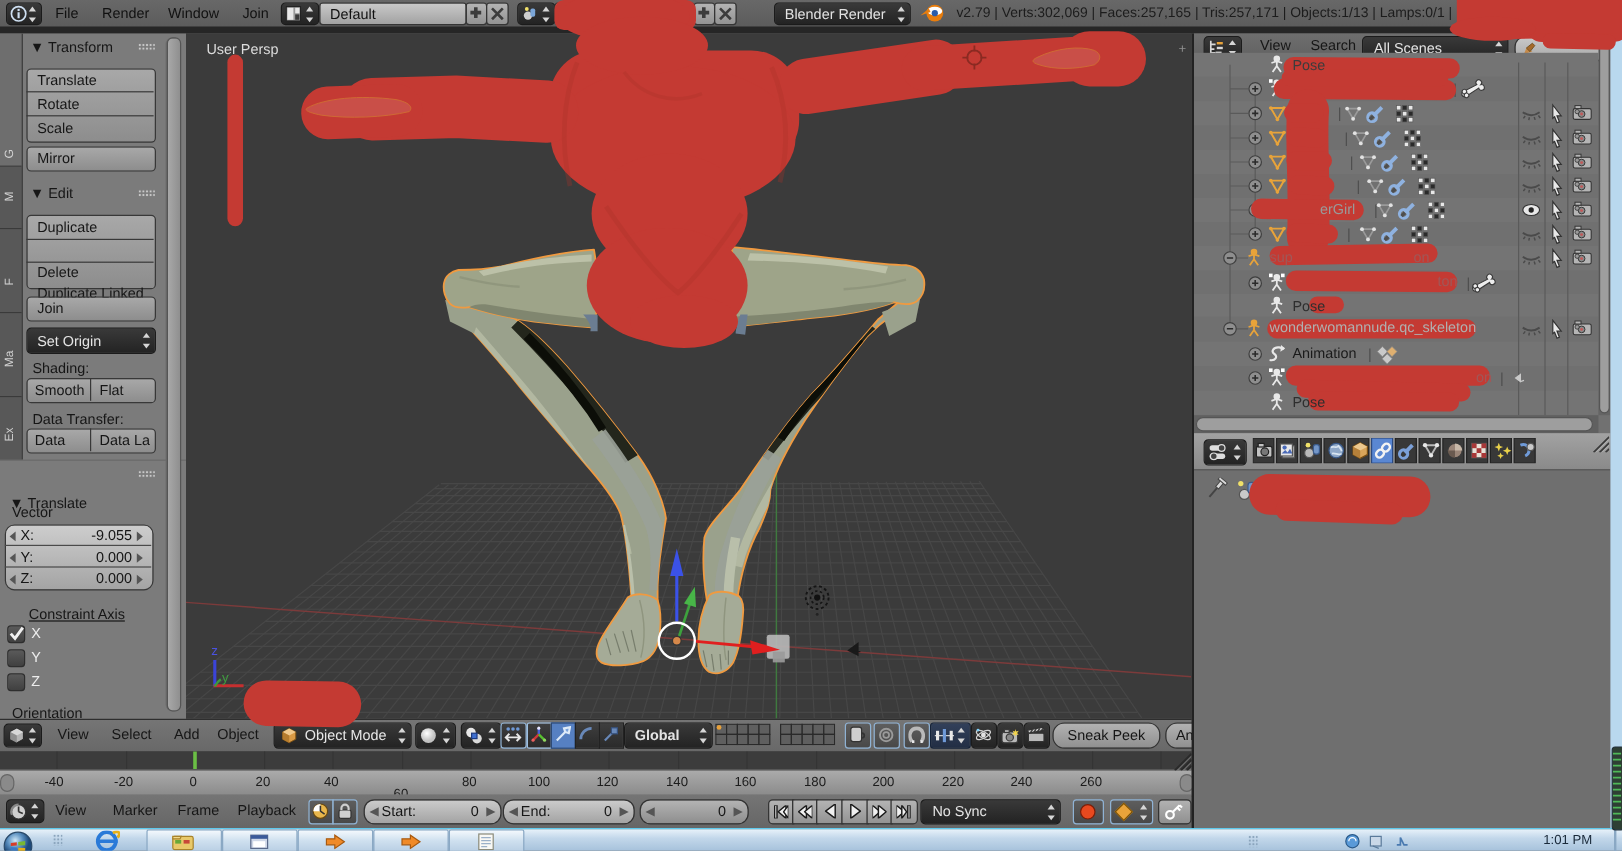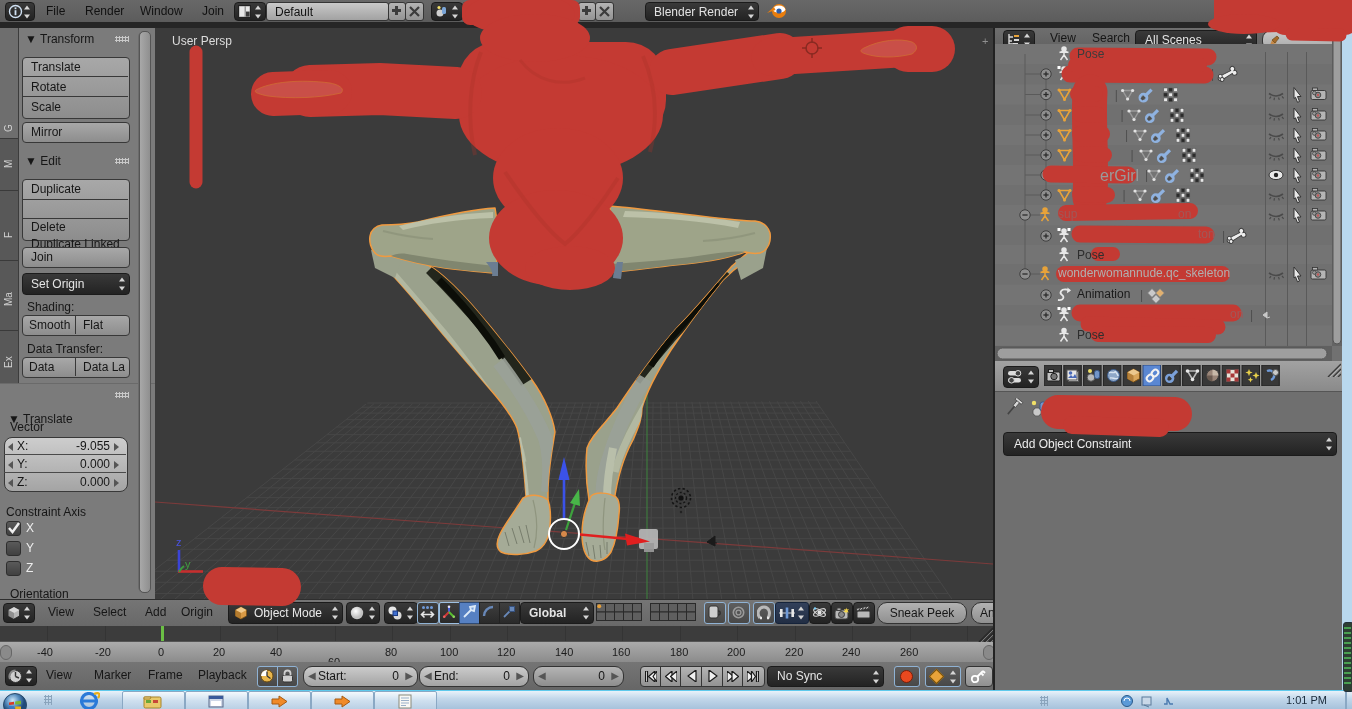--- a/index.html
+++ b/index.html
@@ -74,20 +74,21 @@
       <span style="position:absolute;left:8px;top:2px;color:#e2e2e2;">Blender Render</span>
       <span class="updn"></span>
     </div>
 
   <svg class="abs" style="left:766px;top:3px;" width="22" height="16" viewBox="0 0 22 16">
       <circle cx="13" cy="8" r="7" fill="#e87d0d"></circle>
       <ellipse cx="13" cy="6.2" rx="6.2" ry="3.6" fill="#fff"></ellipse>
       <circle cx="13" cy="8" r="2.6" fill="#2a5caa"></circle>
       <path d="M1 10 L8 4 L9.5 7 Z" fill="#e87d0d"></path>
     </svg>
+  <span class="abs" style="left:797px;top:4px;color:#1c1c1c;font-size:11.6px;">v2.79 | Verts:302,069 | Faces:257,165 | Tris:257,171 | Objects:1/13 | Lamps:0/1 |</span>
 </div>
 <div class="abs" style="left:0;top:22px;width:1352px;height:6px;background:#262626;"></div>
 
 <div class="abs" id="toolshelf" style="left:0;top:28px;width:155px;height:571px;background:#7b7b7b;font-size:12px;color:#161616;overflow:hidden;">
 
   <div class="abs" style="left:0;top:0;width:18px;height:355px;background:#4e4e4e;border-right:1px solid #3c3c3c;">
     <div class="abs" style="left:0;top:0;width:18px;height:110px;background:#6e6e6e;border-bottom:1px solid #3a3a3a;"></div>
     <div class="abs" style="left:0;top:111px;width:18px;height:51px;background:#585858;border-bottom:1px solid #3a3a3a;"></div>
     <div class="abs" style="left:0;top:163px;width:18px;height:69px;background:#585858;border-bottom:1px solid #3a3a3a;"></div>
     <div class="abs" style="left:0;top:233px;width:18px;height:69px;background:#585858;border-bottom:1px solid #3a3a3a;"></div>
@@ -147,21 +148,21 @@
   <span class="abs" style="left:17px;top:429px;">Y:</span>
     <span class="abs" style="left:80px;top:429px;">0.000</span>
   <span class="abs" style="left:17px;top:447px;">Z:</span>
     <span class="abs" style="left:80px;top:447px;">0.000</span>
   <div class="abs" style="left:8px;top:415px;border:4px solid transparent;border-right:5px solid #555;border-left-width:0;"></div>
   <div class="abs" style="left:114px;top:415px;border:4px solid transparent;border-left:5px solid #555;border-right-width:0;"></div>
   <div class="abs" style="left:8px;top:433px;border:4px solid transparent;border-right:5px solid #555;border-left-width:0;"></div>
   <div class="abs" style="left:114px;top:433px;border:4px solid transparent;border-left:5px solid #555;border-right-width:0;"></div>
   <div class="abs" style="left:8px;top:451px;border:4px solid transparent;border-right:5px solid #555;border-left-width:0;"></div>
   <div class="abs" style="left:114px;top:451px;border:4px solid transparent;border-left:5px solid #555;border-right-width:0;"></div>
-  <span class="abs" style="left:6px;top:477px;">Constraint Axis</span>
+  <span class="abs" style="left:24px;top:477px;text-decoration:underline;">Constraint Axis</span>
   <div class="abs" style="left:6px;top:493px;width:13px;height:13px;border-radius:3px;background:linear-gradient(#5a5a5a,#404040);border:1px solid #2e2e2e;">
     <svg class="abs" style="left:0px;top:-1px;" width="14" height="14" viewBox="0 0 14 14">
         <path d="M2 7l3.5 4L12 2" stroke="#f0f0f0" stroke-width="2.4" fill="none"></path>
       </svg>
   </div>
   <span class="abs" style="left:26px;top:493px;color:#ededed;">X</span>
   <div class="abs" style="left:6px;top:513px;width:13px;height:13px;border-radius:3px;background:linear-gradient(#5a5a5a,#404040);border:1px solid #2e2e2e;"></div>
   <span class="abs" style="left:26px;top:513px;color:#ededed;">Y</span>
   <div class="abs" style="left:6px;top:533px;width:13px;height:13px;border-radius:3px;background:linear-gradient(#5a5a5a,#404040);border:1px solid #2e2e2e;"></div>
   <span class="abs" style="left:26px;top:533px;color:#ededed;">Z</span>
@@ -375,21 +376,21 @@
     <svg class="abs" style="left:3px;top:2px;" width="14" height="14" viewBox="0 0 14 14">
         <path d="M7 1l5.5 3v6L7 13 1.5 10V4z" fill="#b5b5b5" stroke="#222" stroke-width="0.8"></path>
         <path d="M7 1l5.5 3L7 7 1.5 4z" fill="#d8d8d8"></path>
         <path d="M7 7v6L1.5 10V4z" fill="#8f8f8f"></path>
       </svg>
     <span class="updn"></span>
   </div>
   <span class="abs" style="left:48px;top:5px;">View</span>
   <span class="abs" style="left:93px;top:5px;">Select</span>
   <span class="abs" style="left:145px;top:5px;">Add</span>
-  <span class="abs" style="left:181px;top:5px;">Origin</span>
+  <span class="abs" style="left:181px;top:5px;">Object</span>
 
   <div class="abs btn-dark" style="left:228px;top:2px;width:113px;height:20px;">
     <svg class="abs" style="left:5px;top:3px;" width="14" height="14" viewBox="0 0 14 14">
         <path d="M7 1l5.5 3v6L7 13 1.5 10V4z" fill="#d99a45" stroke="#7a5014" stroke-width="0.8"></path>
         <path d="M7 1l5.5 3L7 7 1.5 4z" fill="#f0c98c"></path>
         <path d="M7 7v6L1.5 10V4z" fill="#b57c2e"></path>
       </svg>
     <span style="position:absolute;left:25px;top:3px;color:#e8e8e8;">Object Mode</span>
       <span class="updn"></span>
   </div>
@@ -1047,21 +1048,21 @@
         <path d="M 69,304.5 L 69,308.5 M 64.5,306.0 L 69,304.5 L 73.5,306.0 M 69,308.5 L 65.5,313.5 M 69,308.5 L 72.5,313.5"></path>
       </g>
 <rect x="337" y="0" width="10" height="318" fill="#646464"></rect>
 <rect x="338" y="2" width="8" height="314" rx="4" fill="#9e9e9e" stroke="#555" stroke-width="1"></rect>
 <rect x="0" y="318" width="337" height="15" fill="#606060"></rect>
 <rect x="2" y="320" width="330" height="11" rx="5.5" fill="#9e9e9e" stroke="#555" stroke-width="1"></rect>
 </svg>
 <span class="abs" style="left:82px;top:19px;color:#3c3c3c;font-size:12px;z-index:60;">Pose</span>
 <span class="abs" style="left:82px;top:220px;color:#2e2e2e;font-size:12px;z-index:60;">Pose</span>
 <span class="abs" style="left:82px;top:300px;color:#2e2e2e;font-size:12px;z-index:60;">Pose</span>
-<span class="abs" style="left:105px;top:139px;color:#9a9a9a;font-size:16px;z-index:60;">erGirl</span>
+<span class="abs" style="left:105px;top:139px;color:#9a9a9a;font-size:12px;z-index:60;">erGirl</span>
 <span class="abs" style="left:63px;top:238px;color:#b0b0b0;font-size:12px;z-index:60;">wonderwomannude.qc_skeleton</span>
 <span class="abs" style="left:82px;top:259px;color:#1a1a1a;font-size:12px;z-index:60;">Animation</span>
 <span class="abs" style="left:63px;top:179px;color:#a05858;font-size:12px;z-index:60;">sup</span>
 <span class="abs" style="left:183px;top:179px;color:#a05858;font-size:12px;z-index:60;">on</span>
 <span class="abs" style="left:203px;top:199px;color:#a05858;font-size:12px;z-index:60;">ton</span>
 <span class="abs" style="left:235px;top:279px;color:#a05858;font-size:12px;z-index:60;">on</span>
 </div>
 
 <div class="abs" id="props" style="left:995px;top:361px;width:347px;height:329px;background:#6f6f6f;">
   <div class="abs" style="left:0;top:0;width:347px;height:30px;background:linear-gradient(#a2a2a2,#8a8a8a);border-bottom:1px solid #555;">
@@ -1173,24 +1174,20 @@
         <rect x="-1.6" y="-9" width="3.2" height="7" fill="#d8d8d8" stroke="#444" stroke-width="0.8"></rect>
         <rect x="-4" y="-10.5" width="8" height="2.4" fill="#d8d8d8" stroke="#444" stroke-width="0.8"></rect>
         <path d="M0 -2 L0 8" stroke="#444" stroke-width="1.6"></path>
       </g>
     <circle cx="34" cy="14" r="4.2" fill="#c9c9c9" stroke="#555"></circle>
     <rect x="37" y="4" width="6" height="9" rx="2.5" fill="#7396c8" stroke="#3a5a8a"></rect>
     <circle cx="31" cy="5" r="2.2" fill="#f0e068"></circle>
     <path d="M 52,8 l 5,4 -5,4 z" fill="#3f3f3f"></path>
   </svg>
 
-  <div class="abs btn-dark" style="left:8px;top:71px;width:332px;height:22px;border-radius:4px;">
-      <span style="position:absolute;left:10px;top:4px;color:#ececec;font-size:12px;">Add Object Constraint</span>
-      <span class="updn"></span>
-    </div>
 
   <svg class="abs" style="left:332px;top:2px;" width="14" height="14">
       <path d="M14 1L1 14M14 6L6 14M14 11L11 14" stroke="#3a3a3a" stroke-width="1.4"></path>
       <path d="M14 3L3 14M14 8L8 14" stroke="#b9b9b9" stroke-width="0.8"></path>
     </svg>
 </div>
 
 <div class="abs" style="left:993px;top:28px;width:2px;height:662px;background:#222;"></div>
 
 <div class="abs" style="left:1342px;top:0;width:10px;height:690px;background:#b9d8ee;"></div>

